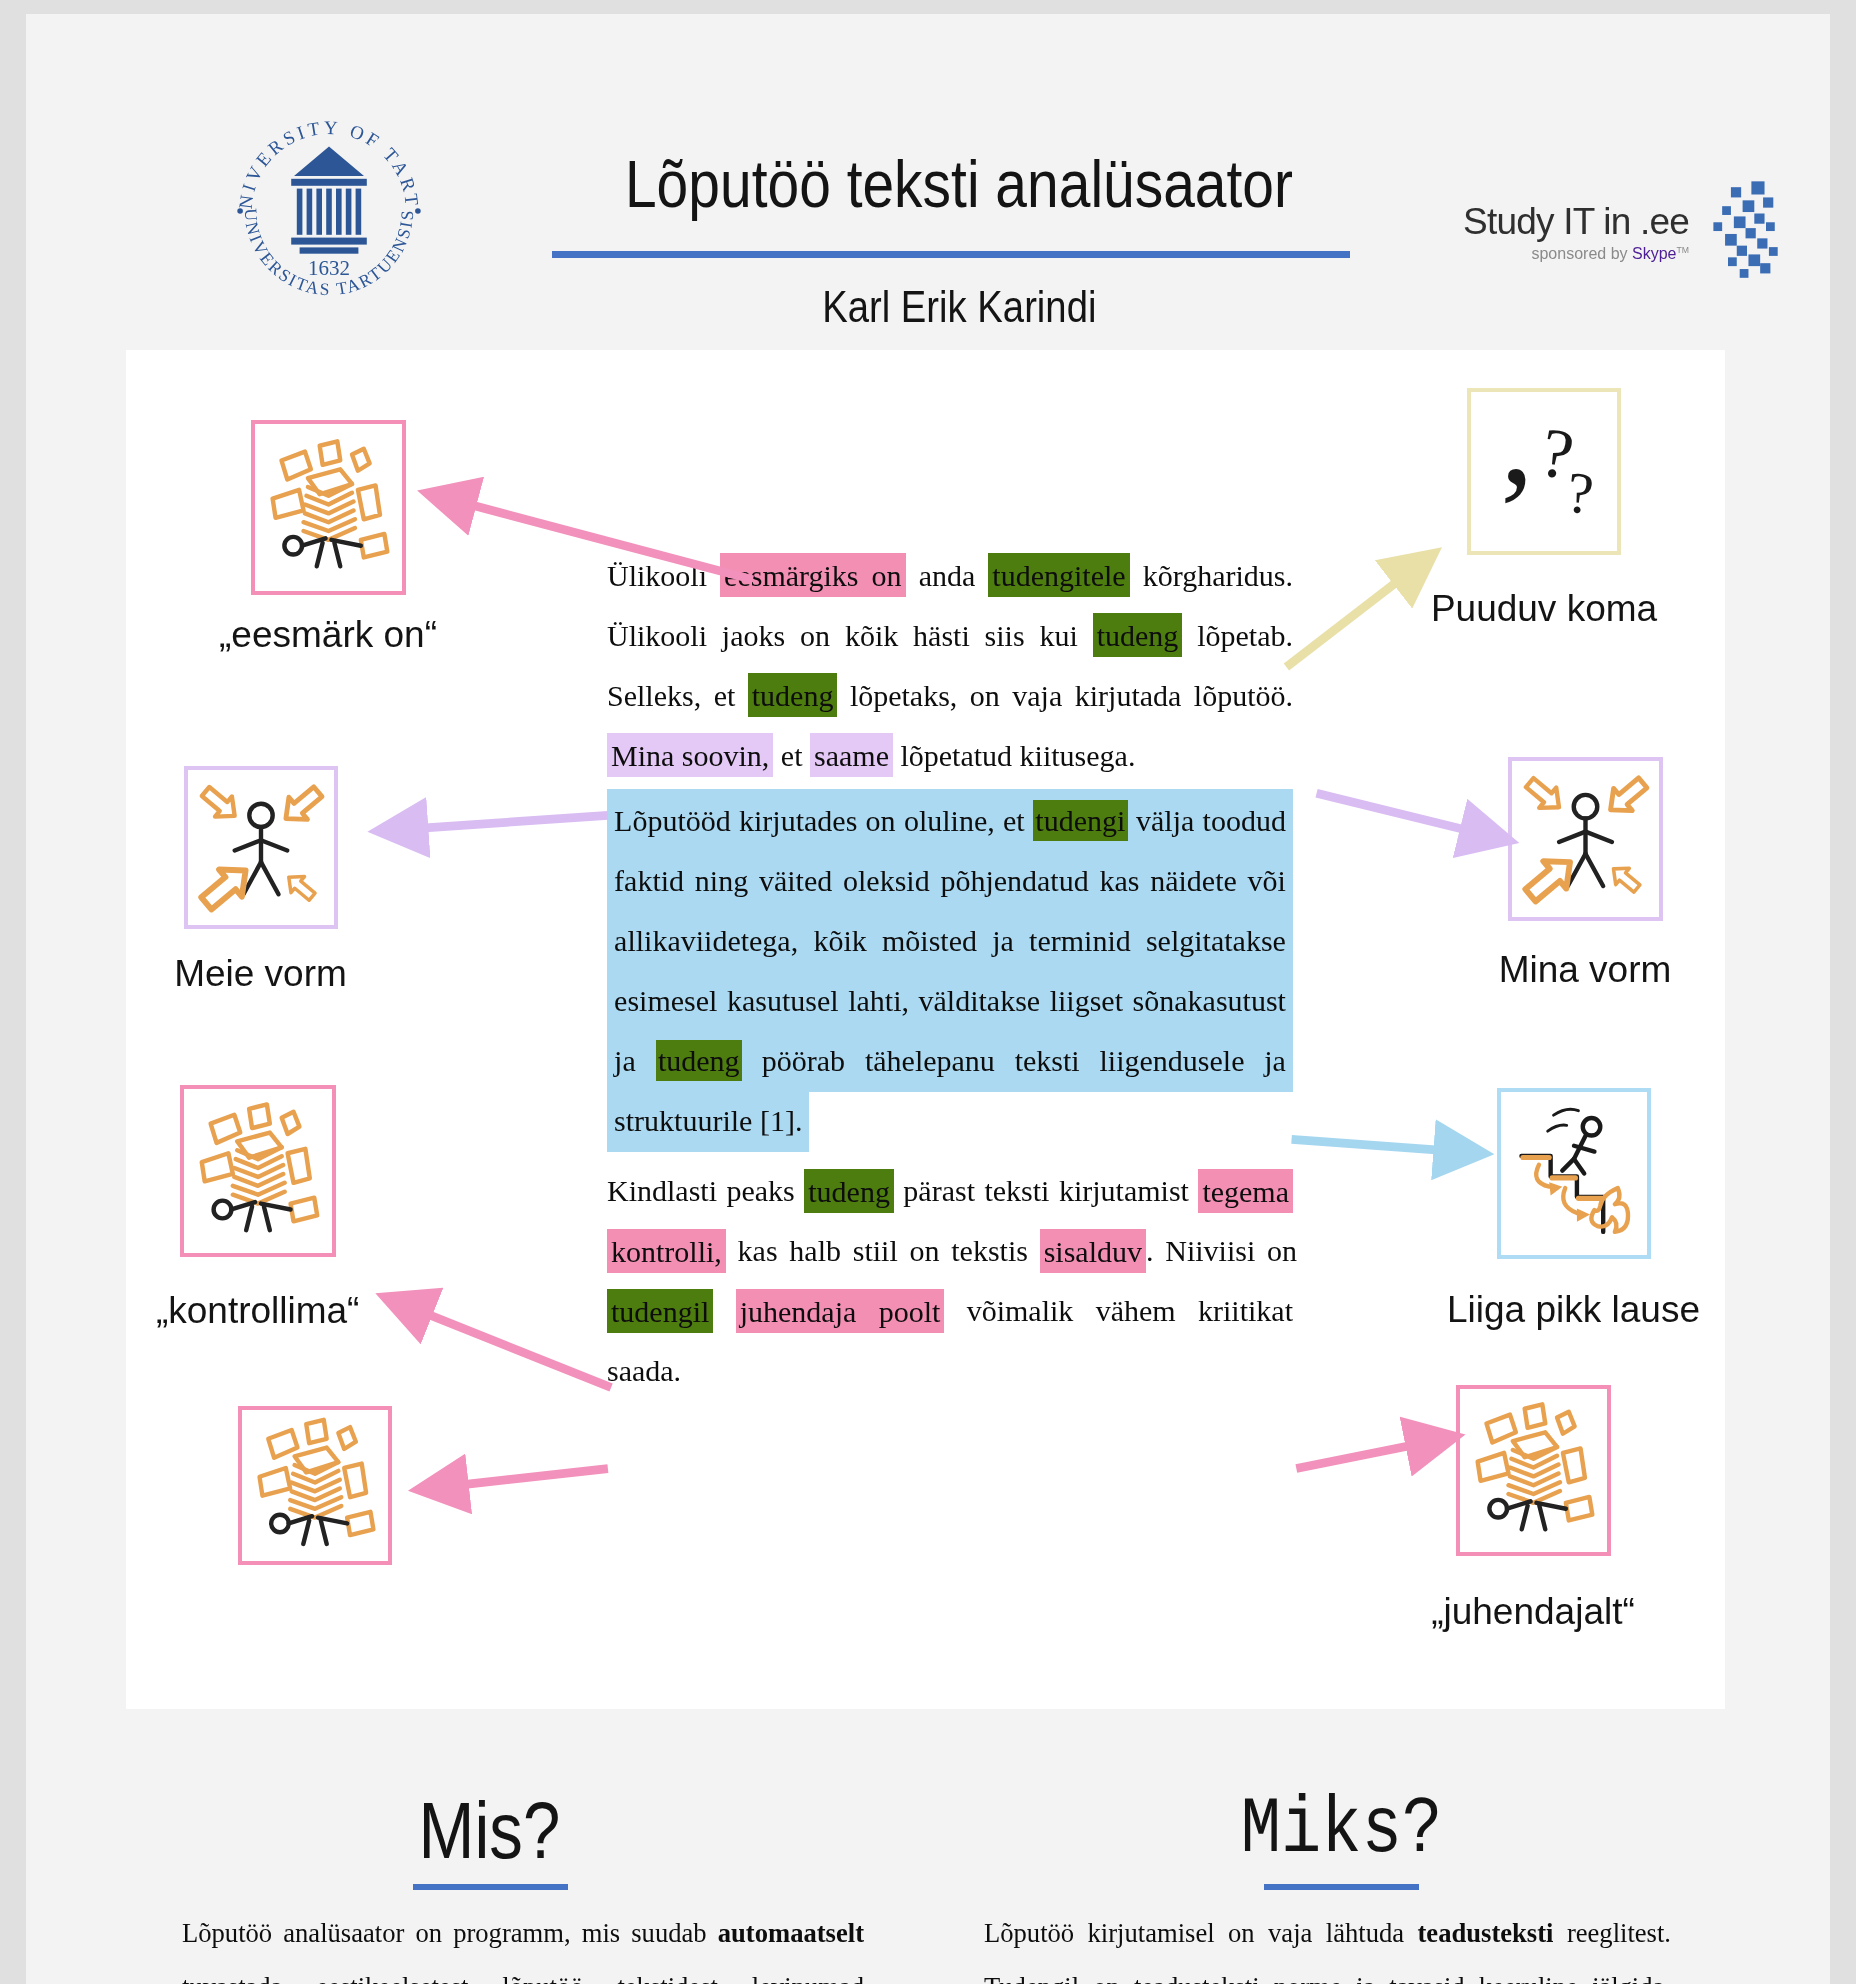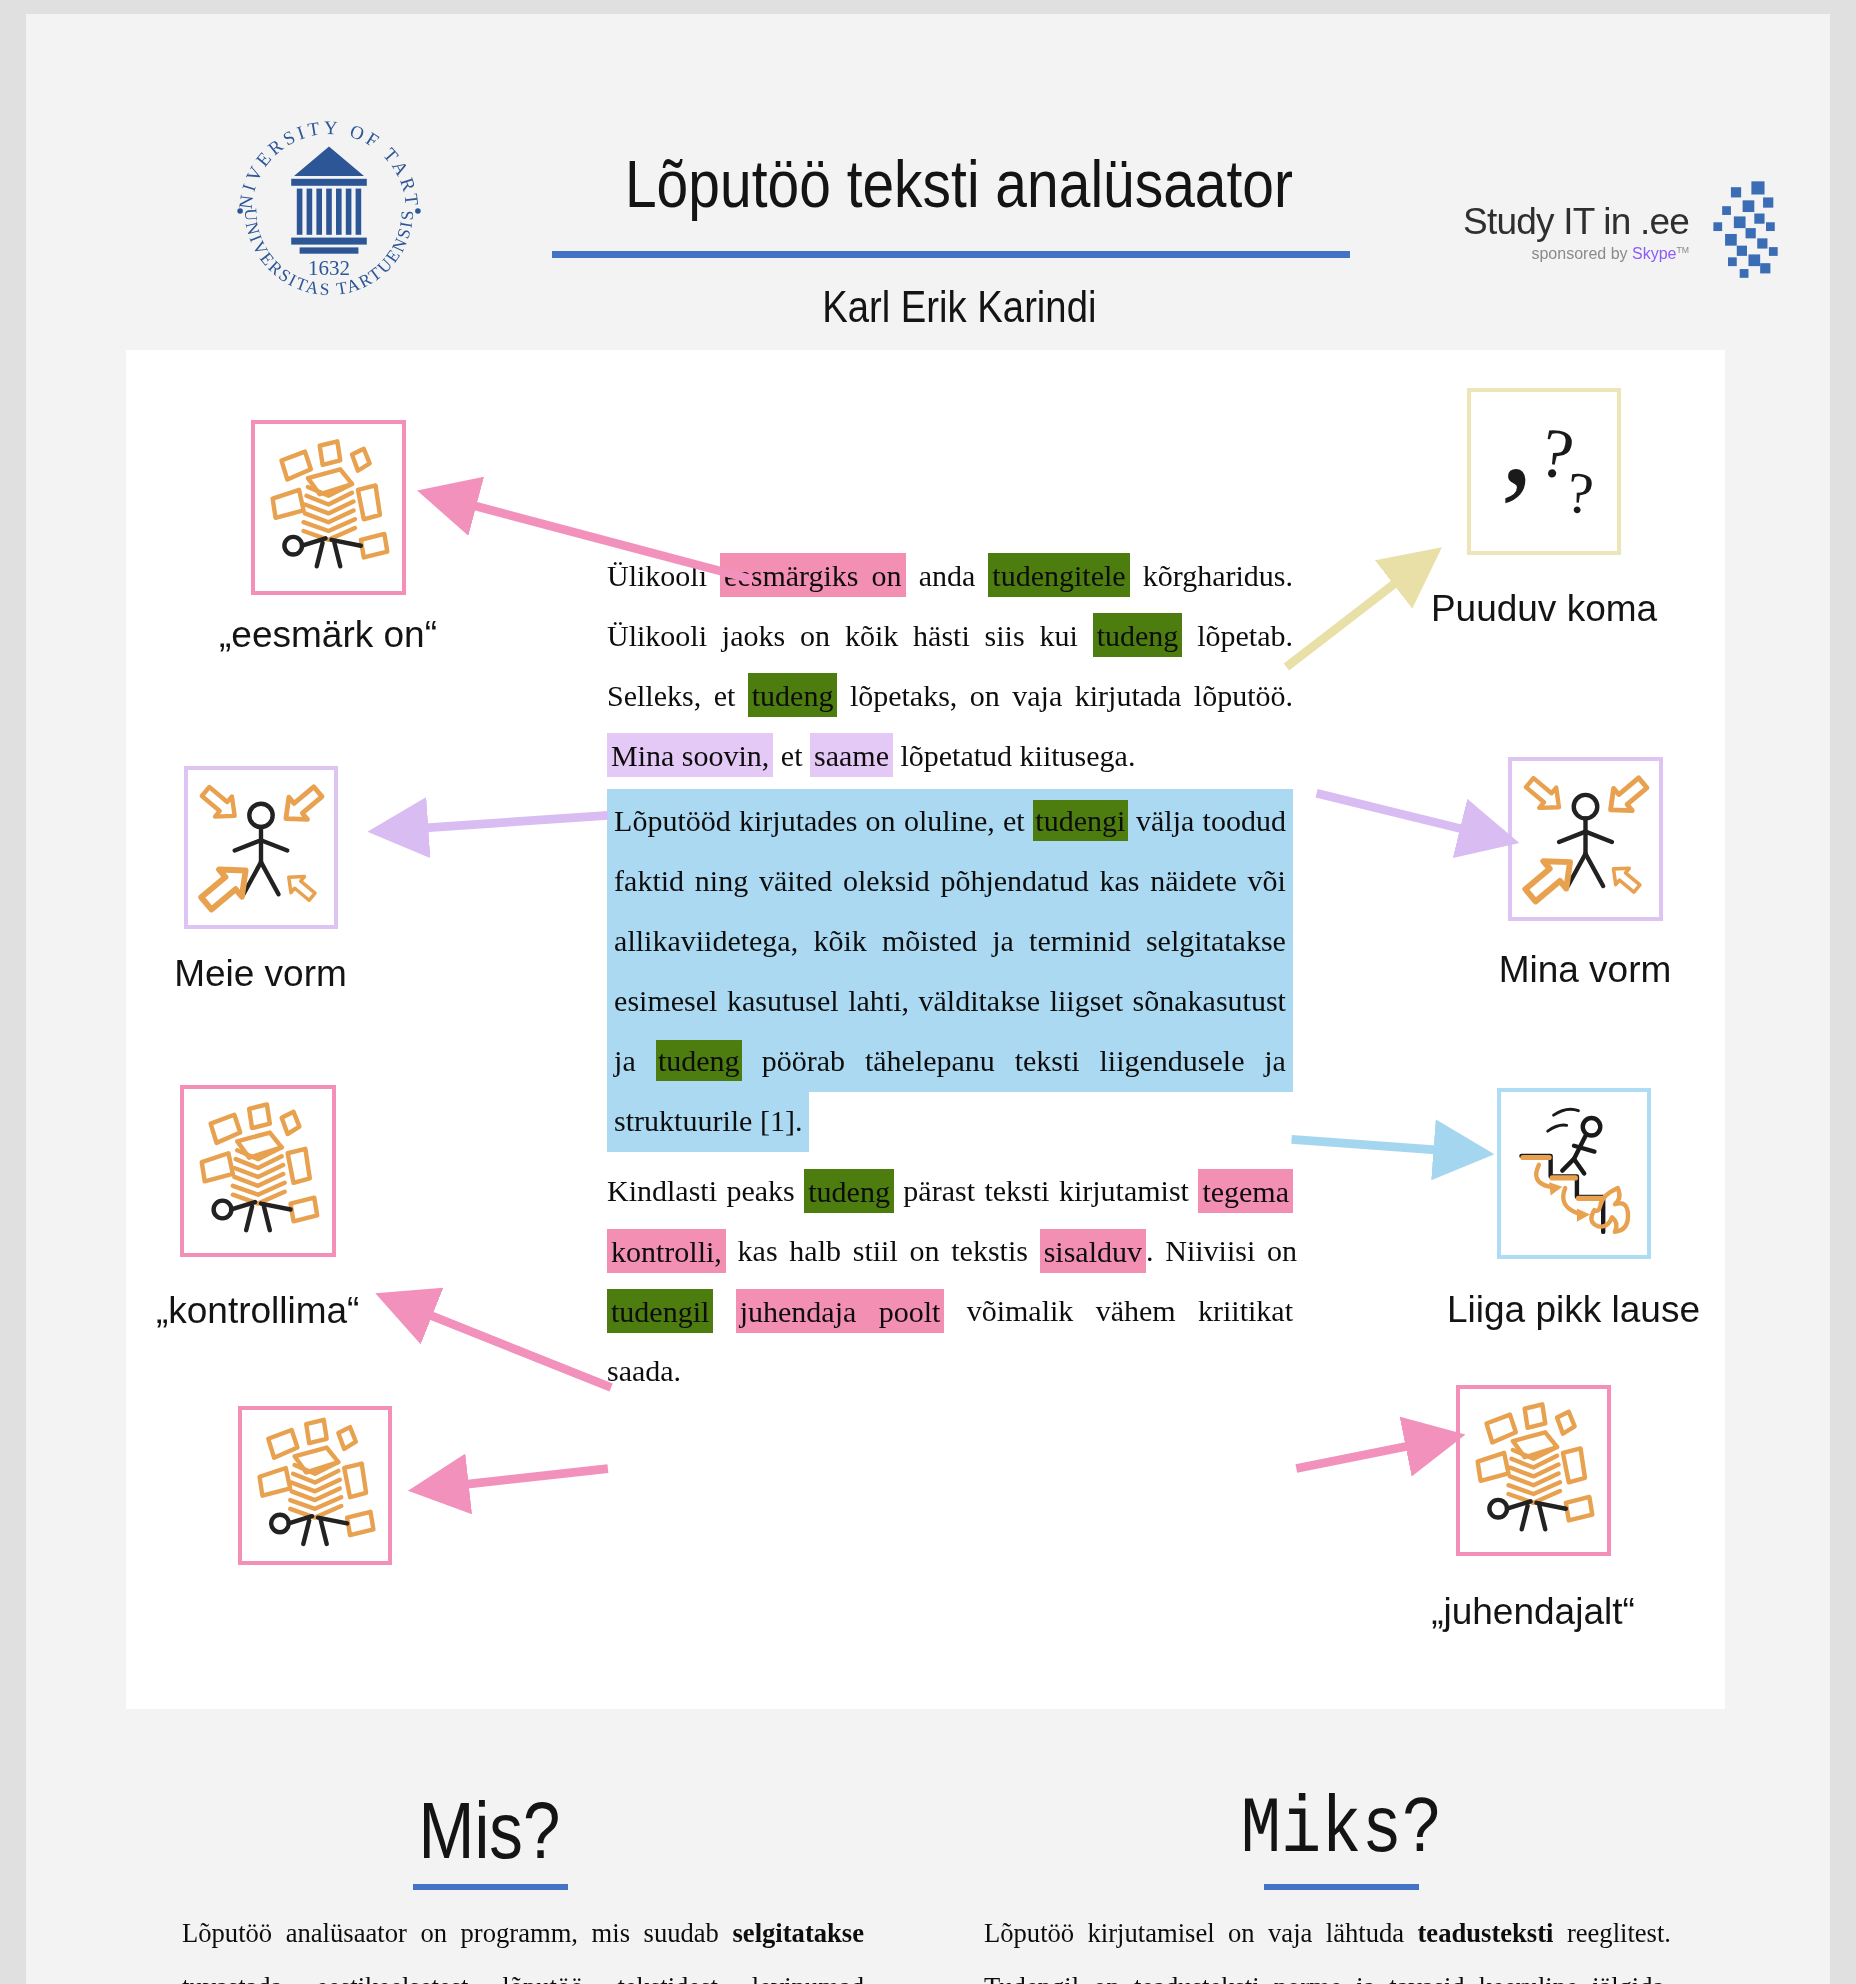--- a/index.html
+++ b/index.html
@@ -10,21 +10,21 @@
   .center{text-align:center;}
   .squeeze{display:inline-block;transform:scaleX(0.85);transform-origin:50% 50%;white-space:nowrap;}
 
   
   .title{font-size:67px;color:#141414;}
   .title-rule{background:#4472c4;height:7.1px;}
   .author{font-size:45px;color:#141414;}
   .studyit{display:flex;align-items:center;justify-content:flex-end;gap:1px;}
   .studyit-name{font-size:37px;color:#2f2f2f;letter-spacing:-0.8px;}
   .studyit-sub{font-size:16px;color:#8a8a8a;margin-top:2.4px;text-align:right;}
-  .studyit-sub .skype{color:#8b5cf6;}
+  .studyit-sub .skype{color:#4c1d95;}
   .studyit-sub sup{font-size:8.7px;}
 
   
   .panel{left:100px;top:336px;width:1599px;height:1359px;background:#ffffff;}
   .figbox{background:#fff;box-sizing:border-box;}
   .figbox svg{width:100%;height:100%;}
   .b-pink{border:4px solid #f48fb8;}
   .b-purple{border:4px solid #ddc4f2;}
   .b-yellow{border:4px solid #ece5b8;}
   .b-blue{border:4px solid #aedcf5;}
@@ -325,21 +325,21 @@
         <p><span class="hl-blue"><span>Lõputööd kirjutades on oluline, et </span><span class="hl hl-green">tudengi</span><span> välja toodud faktid ning väited oleksid põhjendatud kas näidete või allikaviidetega, kõik mõisted ja terminid selgitatakse esimesel kasutusel lahti, välditakse liigset sõnakasutust ja </span><span class="hl hl-green">tudeng</span><span> pöörab tähelepanu teksti liigendusele ja struktuurile [1].</span></span></p>
         <p class="p3"><span>Kindlasti peaks </span><span class="hl hl-green">tudeng</span><span> pärast teksti kirjutamist </span><span class="hl hl-pink">tegema kontrolli,</span><span> kas halb stiil on tekstis </span><span class="hl hl-pink">sisalduv</span><span>. Niiviisi on </span><span class="hl hl-green">tudengil</span><span> </span><span class="hl hl-pink">juhendaja poolt</span><span> võimalik vähem kriitikat saada.</span></p>
       </div>
     </div>
 
     <div class="abs center" style="left:304px;top:1771px;width:318px;">
       <span class="h2 squeeze">Mis?</span>
     </div>
     <div class="abs h2-rule" style="left:387px;top:1870px;width:155px;"></div>
     <div class="abs cols" style="left:156px;top:1892px;width:682px;">
-      <p><span>Lõputöö analüsaator on programm, mis suudab </span><b>selgitatakse</b><span> tuvastada eestikeelsetest lõputöö tekstidest levinumad tüüpvead. Tudengile antakse programmi kasutades </span></p>
+      <p><span>Lõputöö analüsaator on programm, mis suudab </span><b>automaatselt</b><span> tuvastada eestikeelsetest lõputöö tekstidest levinumad tüüpvead. Tudengile antakse programmi kasutades </span></p>
 
     </div>
 
     <div class="abs center" style="left:1157px;top:1771px;width:318px;font-family:Liberation Mono, monospace;">
       <span class="h2 squeeze">Miks?</span>
     </div>
     <div class="abs h2-rule" style="left:1238px;top:1870px;width:155px;"></div>
     <div class="abs cols" style="left:958px;top:1892px;width:687px;">
       <p><span>Lõputöö kirjutamisel on vaja lähtuda </span><b>teadusteksti</b><span> reeglitest. Tudengil on teadusteksti norme ja tavasid keeruline jälgida, kuna selle kirjutamisega on tavaliselt vähe kogemusi.</span></p>
 

